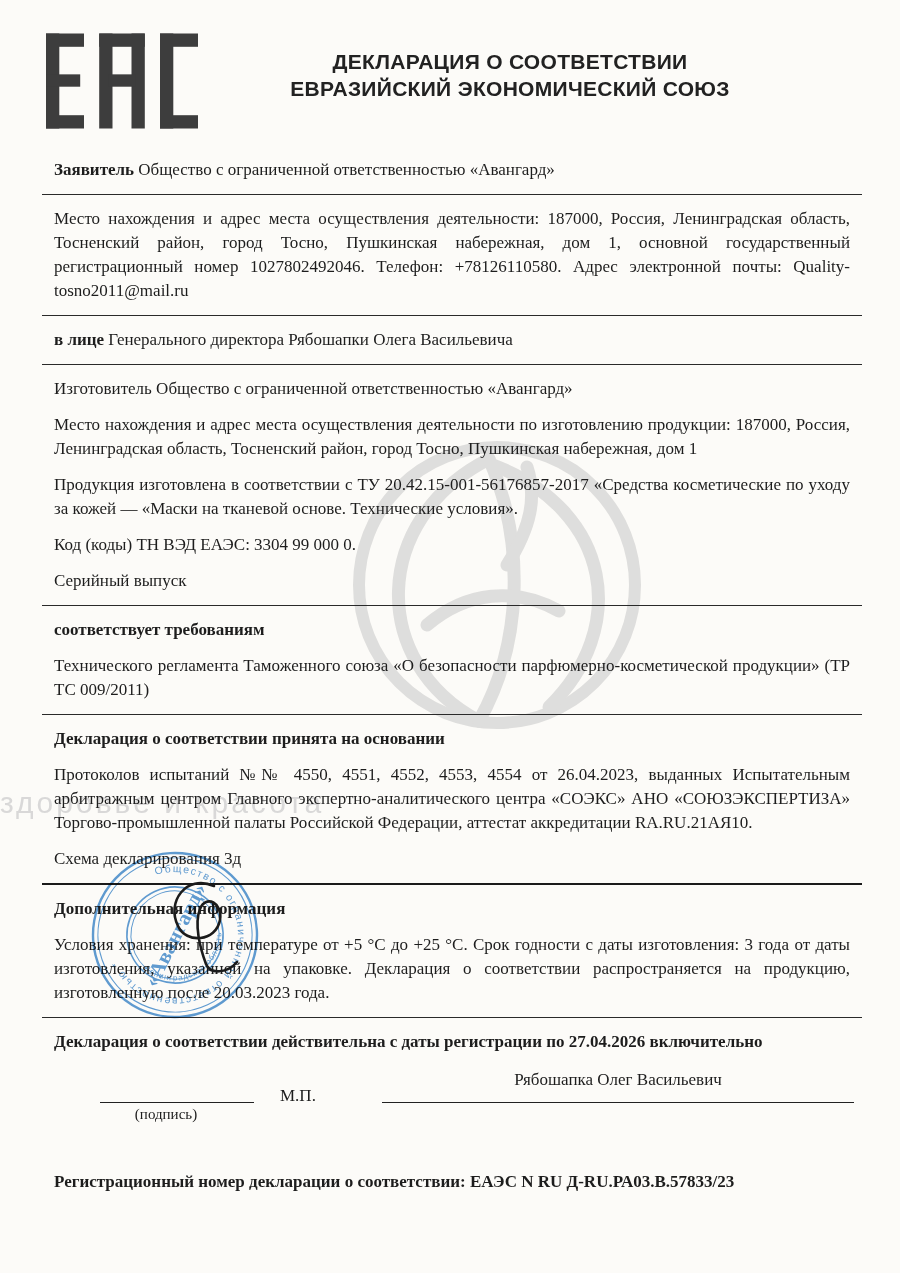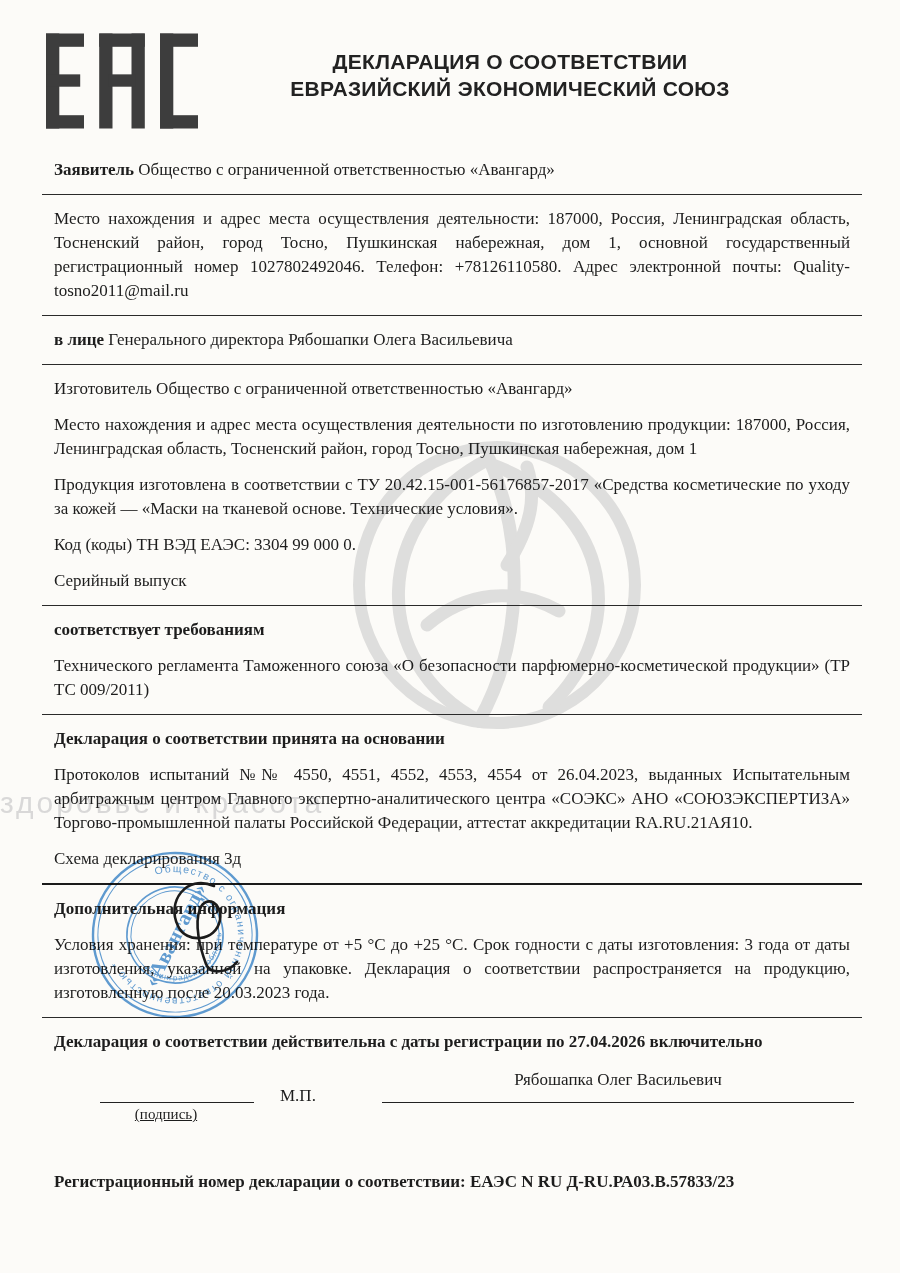--- a/index.html
+++ b/index.html
@@ -41,21 +41,21 @@
   hr.sep{border:none;border-top:1.6px solid #2a2a2a;margin:2px 0 3px 0;}
   hr.sep-heavy{border:none;border-top:2.6px solid #1a1a1a;margin:3px 0 4px 0;}
   b{font-weight:bold;}
 
   
   .sig-block{position:relative;height:84px;margin-top:4px;font-size:17px;}
   .sig-line{position:absolute;border-top:1.4px solid #222;}
   .sig-line-left{left:58px;width:154px;top:36px;}
   .sig-line-right{left:340px;width:472px;top:36px;}
   .sig-cap{position:absolute;text-align:center;font-size:15px;top:40px;}
-  .sig-cap-left{left:58px;width:132px;text-decoration:underline;}
+  .sig-cap-left{left:58px;width:132px;}
   .sig-cap-right{left:340px;width:472px;}
   .sig-name{position:absolute;left:340px;width:472px;top:4px;text-align:center;}
   .sig-mp{position:absolute;left:238px;top:20px;}
 
   .footer-reg{margin-top:20px !important;font-weight:bold;font-size:17.5px;}
   .footer-date{margin-top:7px !important;font-weight:bold;font-size:17.5px;}
 
   
   .stamp{position:absolute;left:58px;top:818px;z-index:3;mix-blend-mode:multiply;opacity:.88;}
   .signature{position:absolute;left:142px;top:872px;z-index:4;}

